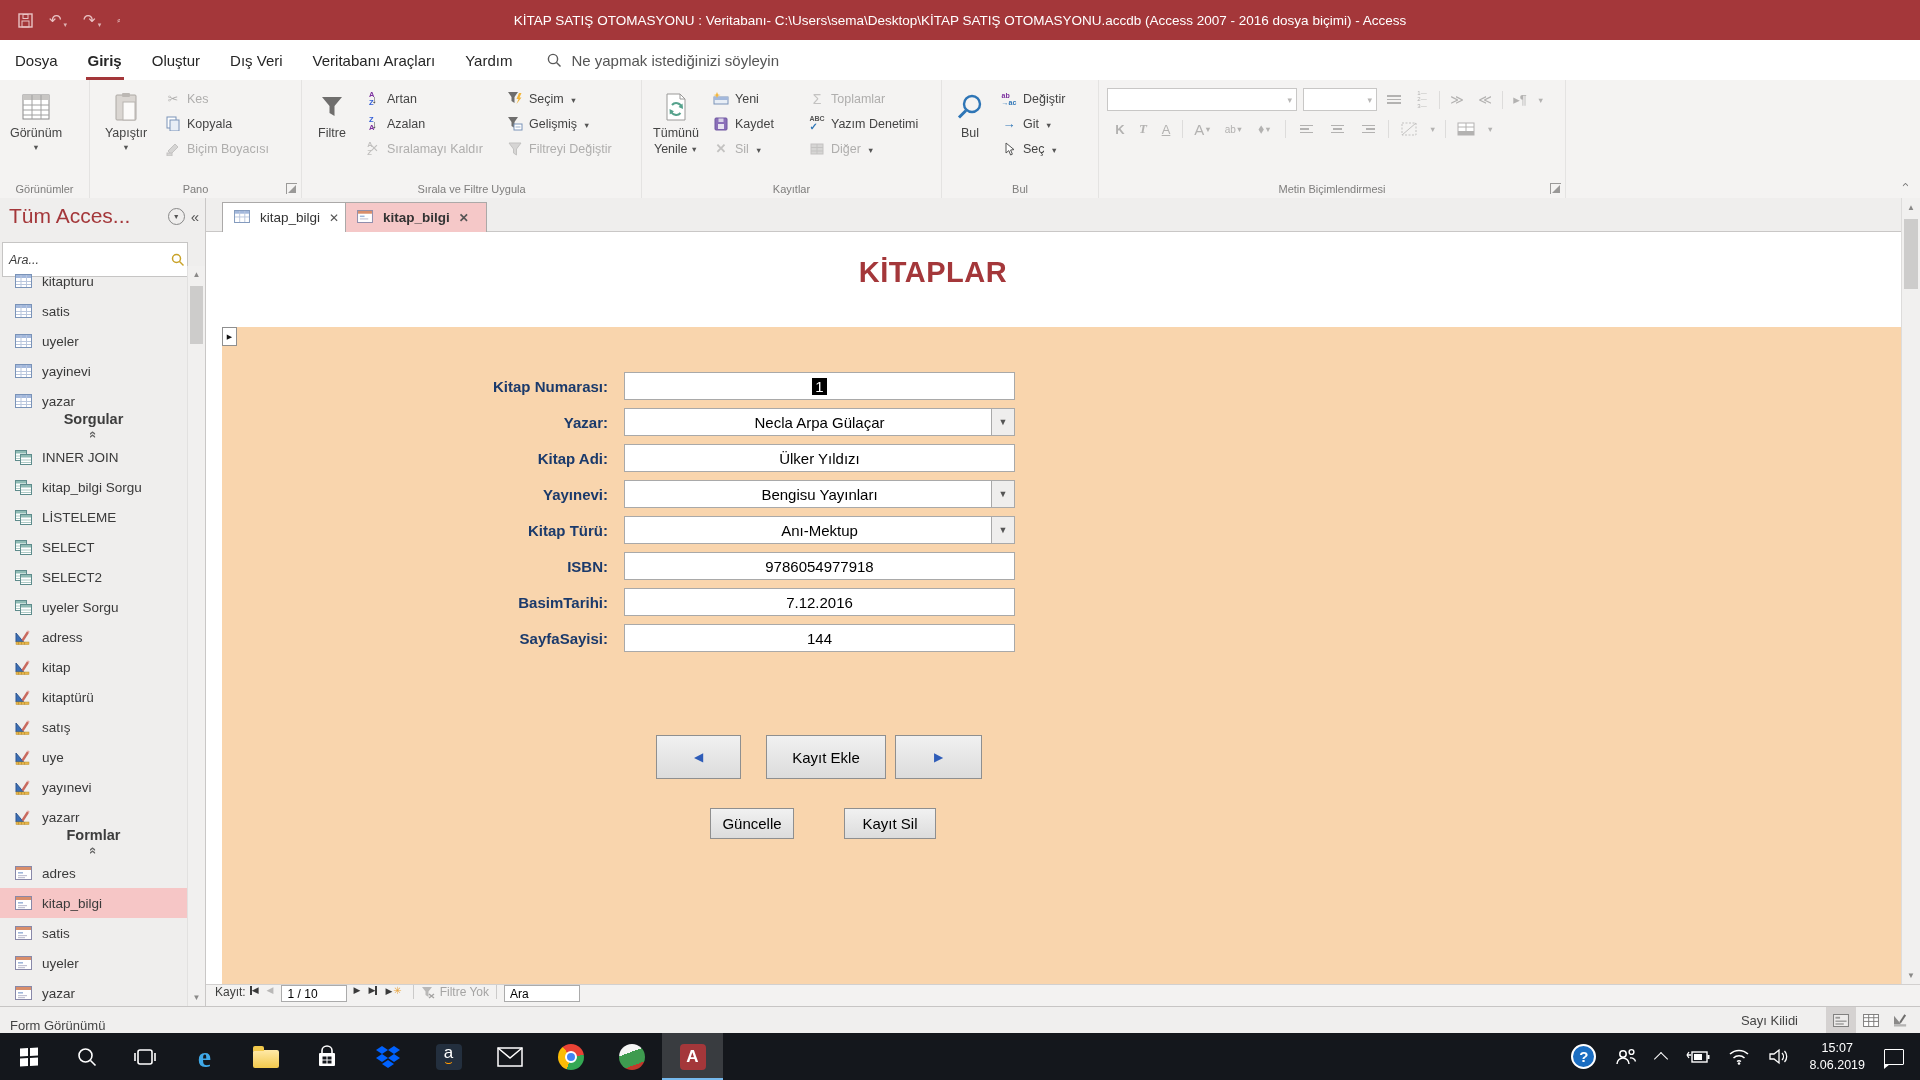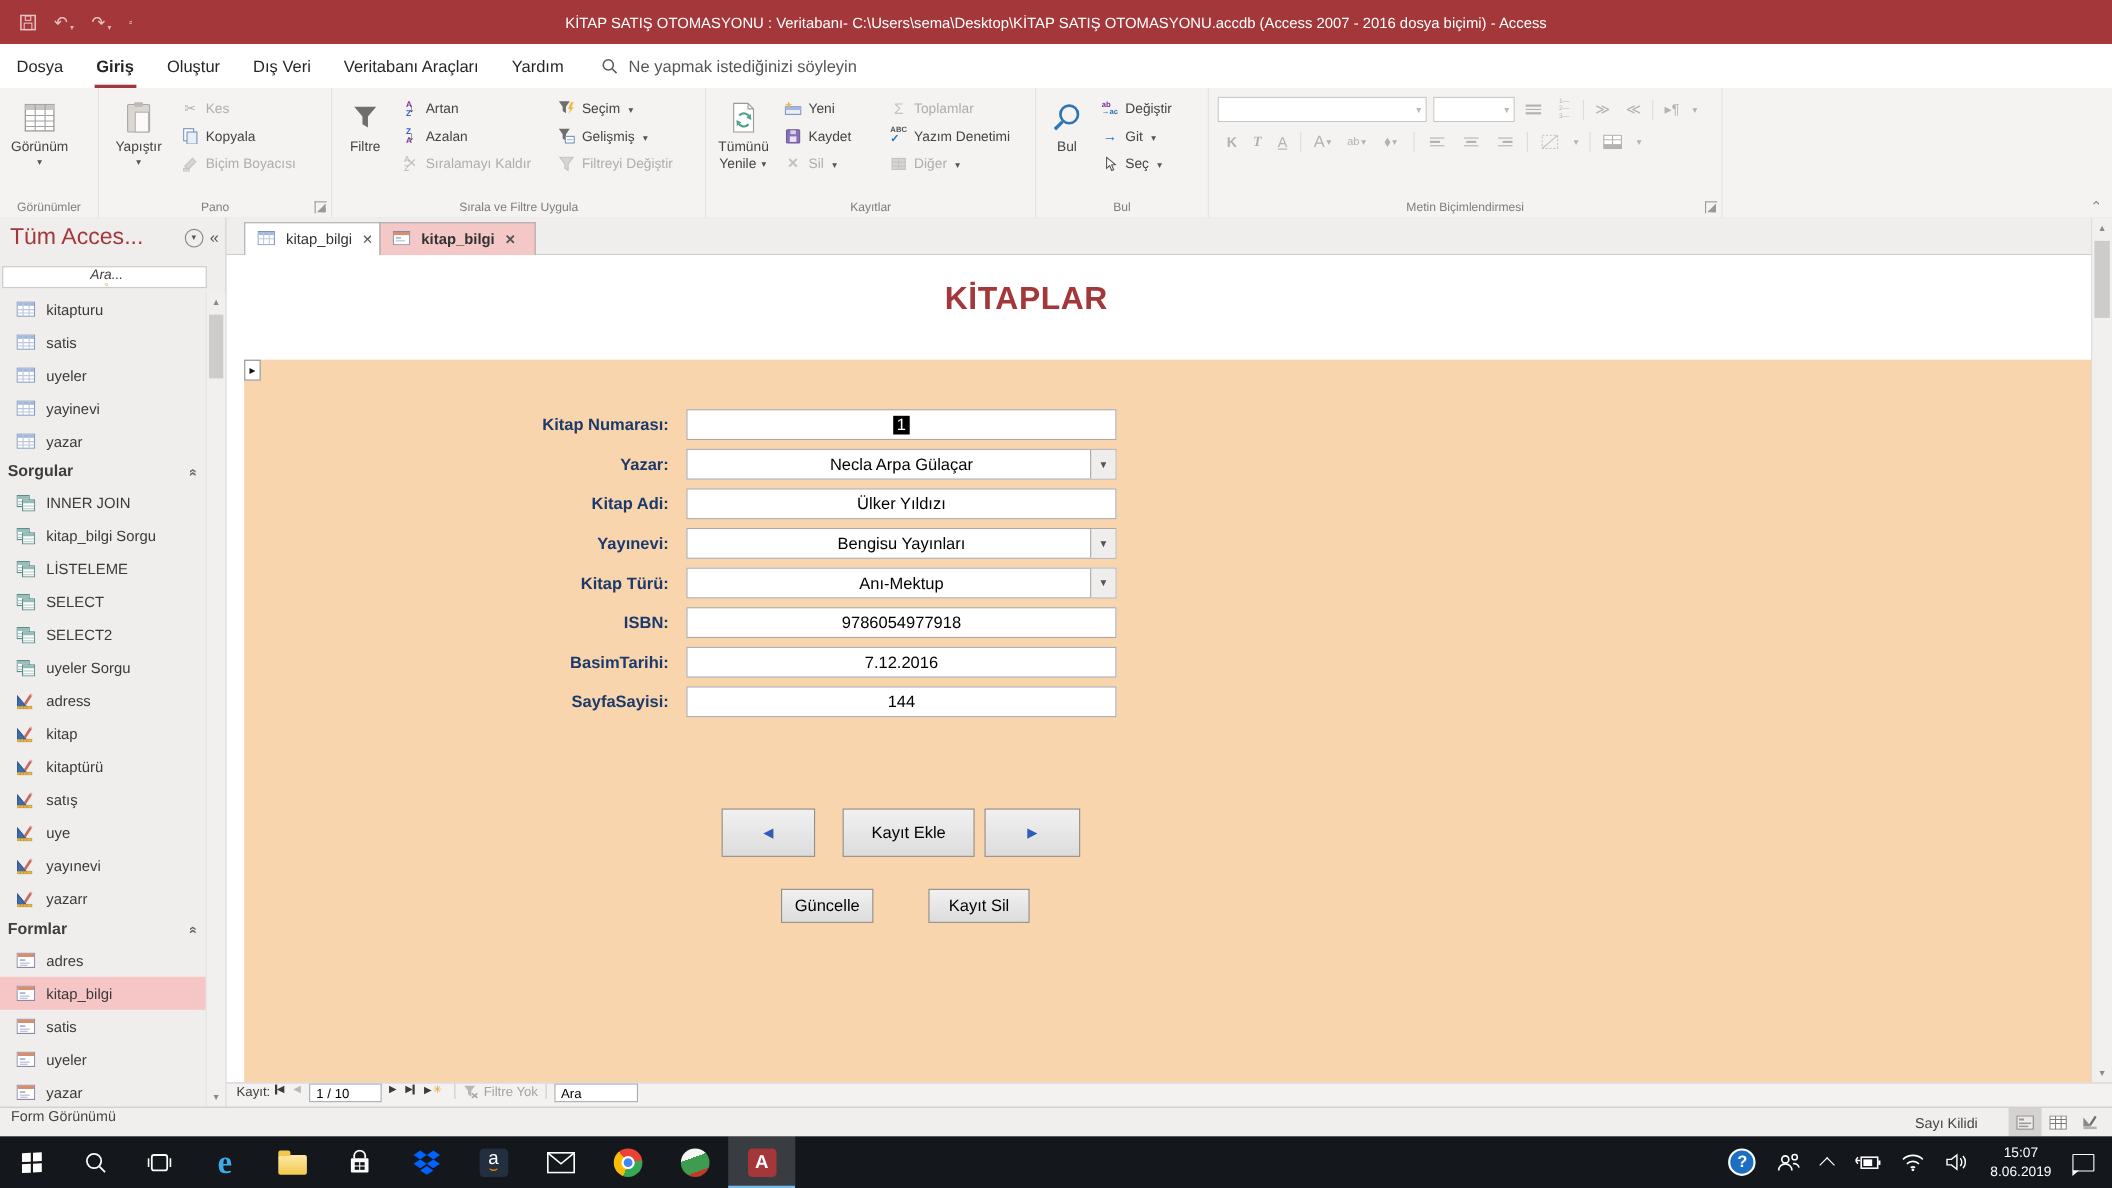--- a/index.html
+++ b/index.html
@@ -53,29 +53,29 @@
   .ticon{color:#B3B2B1;font-size:13px;display:flex;align-items:center;justify-content:center;width:22px;height:22px;}
   .ticon b{font-family:"Liberation Serif",serif;}
   .bars{display:inline-flex;flex-direction:column;gap:2px;}
   .bars i{display:block;height:1.5px;background:#B3B2B1;}
   
   #navpane{position:absolute;left:0;top:198px;width:206px;height:808px;background:#EFEEED;border-right:1px solid #C9C7C6;box-sizing:border-box;}
   .np-header{position:absolute;top:6px;left:9px;right:6px;display:flex;align-items:center;gap:6px;}
   .np-title{font-size:21px;color:#A4373A;flex:1;white-space:nowrap;overflow:hidden;}
   .np-menu{width:15px;height:15px;border:1px solid #888;border-radius:50%;color:#555;font-size:7px;display:flex;align-items:center;justify-content:center;flex:none;}
   .np-collapse{color:#555;font-size:15px;flex:none;}
-  .np-search{position:absolute;top:44px;left:2px;right:17px;height:20px;background:#fff;border:1px solid #C6C5C4;box-sizing:border-box;display:flex;align-items:center;padding:0 2px 0 6px;flex-direction:column;}
+  .np-search{position:absolute;top:44px;left:2px;right:17px;height:35px;background:#fff;border:1px solid #C6C5C4;box-sizing:border-box;display:flex;align-items:center;padding:0 2px 0 6px;}
   .np-search .ph{flex:1;font-style:italic;font-size:12.5px;color:#3E3E3E;}
   .np-scroll{position:absolute;top:68px;right:0;width:17px;bottom:0;background:#F1F0EF;border-left:1px solid #E2E1E0;}
   .np-scroll .sarrow{position:absolute;left:0;right:0;height:17px;color:#8A8988;font-size:8px;display:flex;align-items:center;justify-content:center;}
   .np-scroll .thumb{position:absolute;left:2px;right:2px;top:20px;height:58px;background:#CDCCCB;}
   #navlist{position:absolute;left:0;top:68px;right:17px;bottom:0;overflow:hidden;}
   .nav-item{height:30px;display:flex;align-items:center;gap:10px;padding-left:15px;font-size:13.5px;color:#3A3A3A;}
   .nav-item.selected{background:#F6C6C6;}
-  .nav-header{height:26px;display:flex;align-items:center;justify-content:space-between;padding:0 8px 0 7px;font-size:14.5px;font-weight:bold;color:#3D3D3D;}
+  .nav-header{height:26px;display:flex;align-items:center;justify-content:flex-end;padding:0 8px 0 7px;font-size:14.5px;font-weight:bold;color:#3D3D3D;flex-direction:column;}
   .chevup{transform:rotate(90deg);color:#666;font-size:13px;}
   .nico{width:17px;height:15px;flex:none;display:flex;}
   
   #tabbar{position:absolute;left:206px;top:198px;right:0;height:34px;background:#EFEEED;border-bottom:1px solid #C9C7C6;box-sizing:border-box;}
   .dtab{position:absolute;top:4px;height:30px;display:flex;align-items:center;gap:9px;padding:0 11px;font-size:13.5px;color:#333;
         background:#fff;border:1px solid #ABA9A8;border-bottom:none;box-sizing:border-box;}
   .dtab .tclose{color:#555;font-size:12px;}
   .dtab.active{background:#F5C8C8;font-weight:bold;}
   #docbody{position:absolute;left:206px;top:232px;right:18px;bottom:96px;background:#fff;}
   #form-title{position:absolute;left:623px;top:256px;width:620px;text-align:center;font-size:29px;font-weight:bold;color:#A4373A;letter-spacing:0.5px;}
@@ -106,21 +106,21 @@
   .rnav{font-size:9px;color:#3A3A3A;padding:0 4px;display:flex;align-items:center;}
   .rnav.dim{color:#B9B8B7;}
   .rnav .bar{width:2px;height:9px;background:currentColor;display:inline-block;}
   .recbox{width:66px;height:17px;background:#fff;border:1px solid #ABABAB;box-sizing:border-box;display:flex;align-items:center;padding-left:6px;margin:0 3px;font-size:12px;color:#000;}
   .vdiv{width:1px;height:14px;background:#CBCAC9;margin:0 7px;}
   .newstar{color:#E8A33D;font-size:10px;margin-left:1px;}
   .filter-dim{color:#A5A4A3;display:flex;align-items:center;gap:5px;}
   .searchbox{width:76px;height:17px;background:#fff;border:1px solid #ABABAB;box-sizing:border-box;display:flex;align-items:center;padding-left:5px;font-size:12px;color:#000;}
   
   #statusbar{position:absolute;left:0;right:0;top:1006px;height:27px;background:#F0EFEE;border-top:1px solid #C7C5C4;box-sizing:border-box;
-             display:flex;align-items:flex-start;font-size:13px;color:#444;}
+             display:flex;align-items:flex-end;font-size:13px;color:#444;}
   #statusbar .sleft{padding-left:10px;}
   #statusbar .sright{margin-left:auto;display:flex;align-items:center;height:100%;}
   .numlock{margin-right:28px;}
   .svbtn{width:30px;height:100%;display:flex;align-items:center;justify-content:center;}
   .svbtn.active{background:#D5D2D1;}
   
   #taskbar{position:absolute;left:0;right:0;top:1033px;height:47px;background:#14171C;display:flex;align-items:center;color:#fff;}
   .tbtn{width:58px;height:100%;display:flex;align-items:center;justify-content:center;flex:none;}
   .appbtn{width:61px;height:100%;display:flex;align-items:center;justify-content:center;flex:none;}
   .appbtn.active{background:rgba(255,255,255,0.16);box-shadow:inset 0 -2px 0 #76B9ED;}

